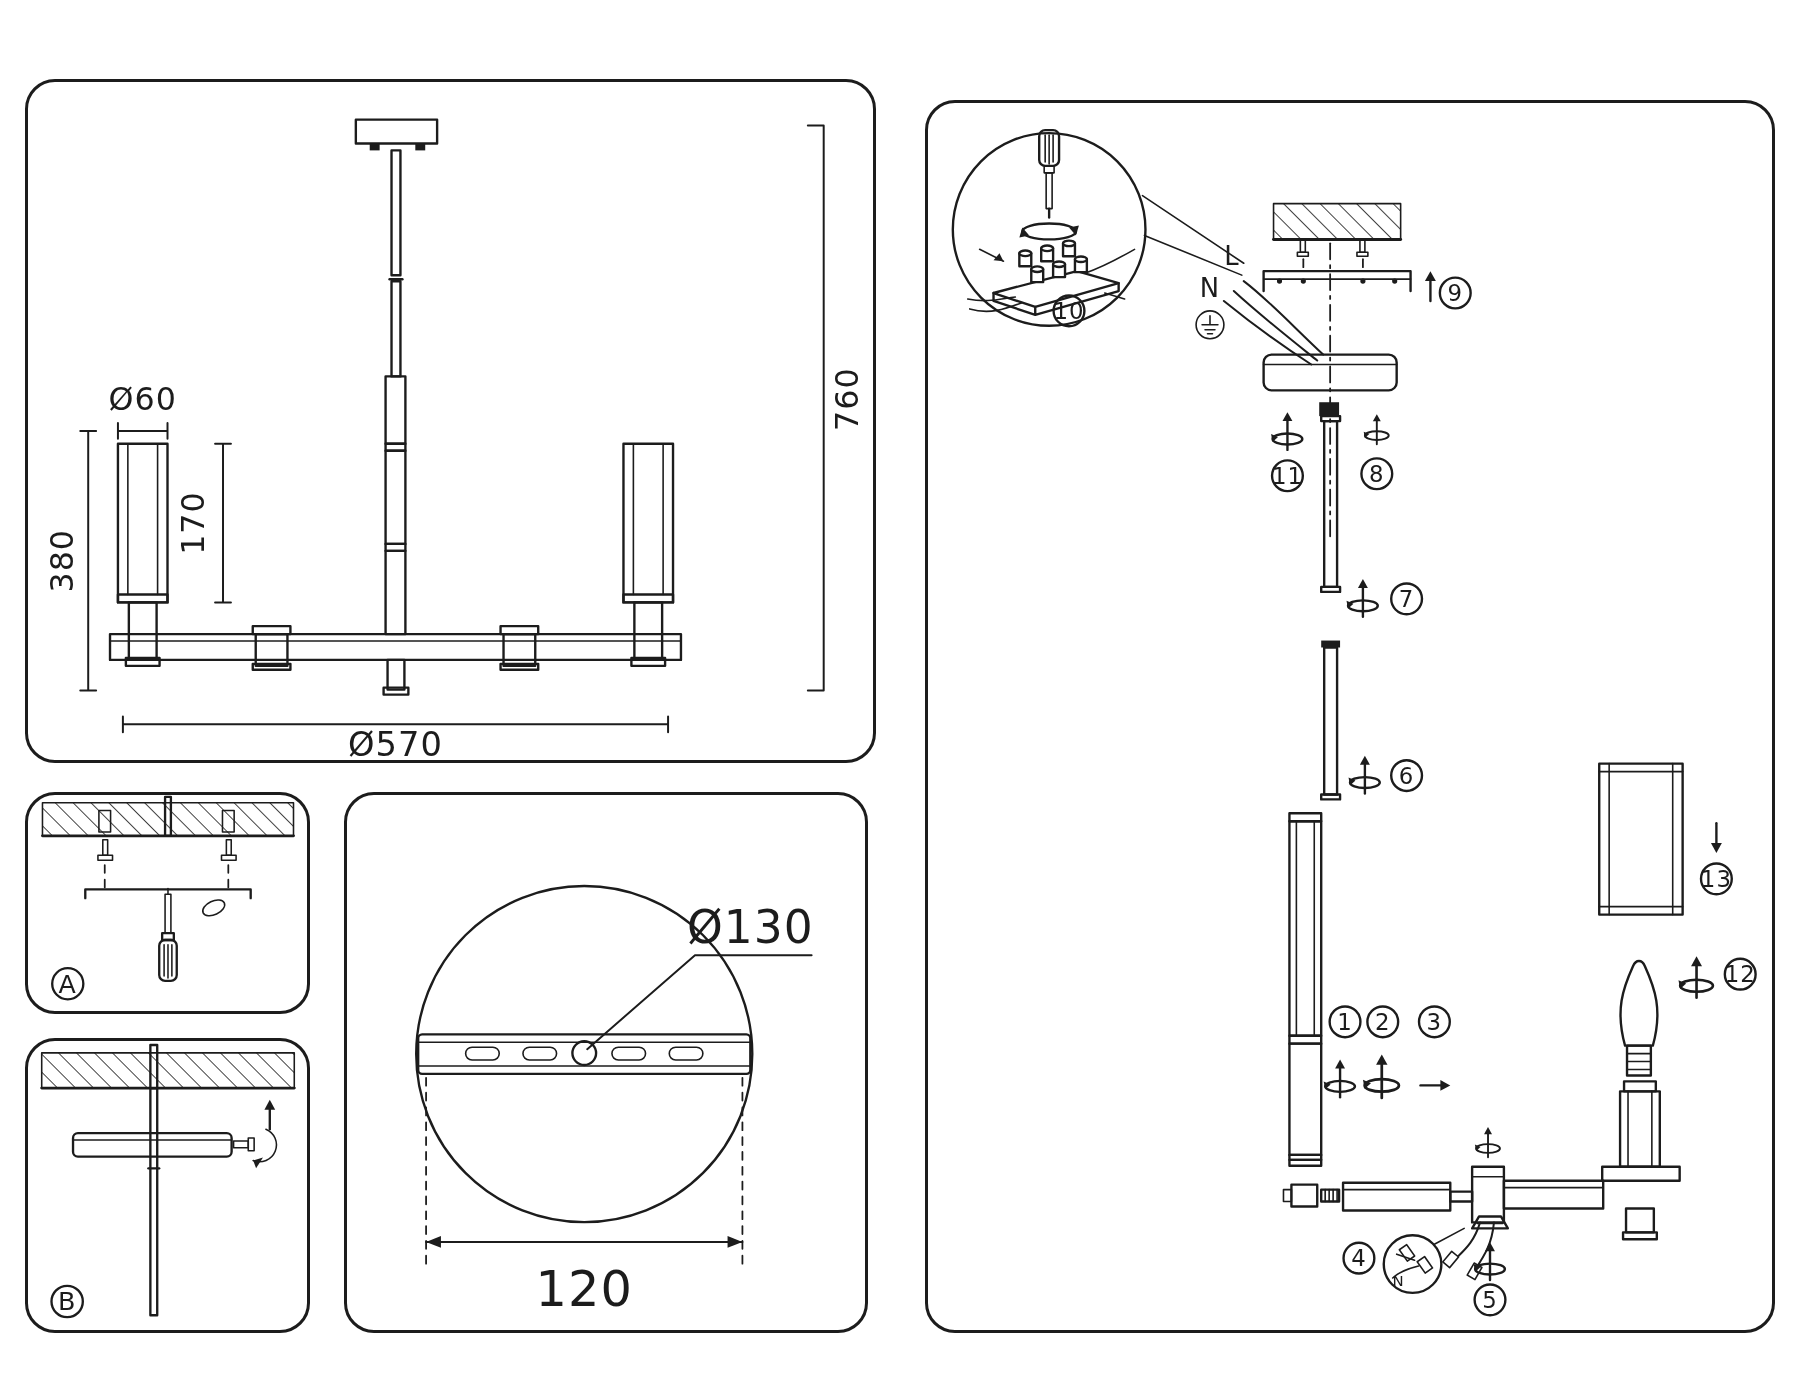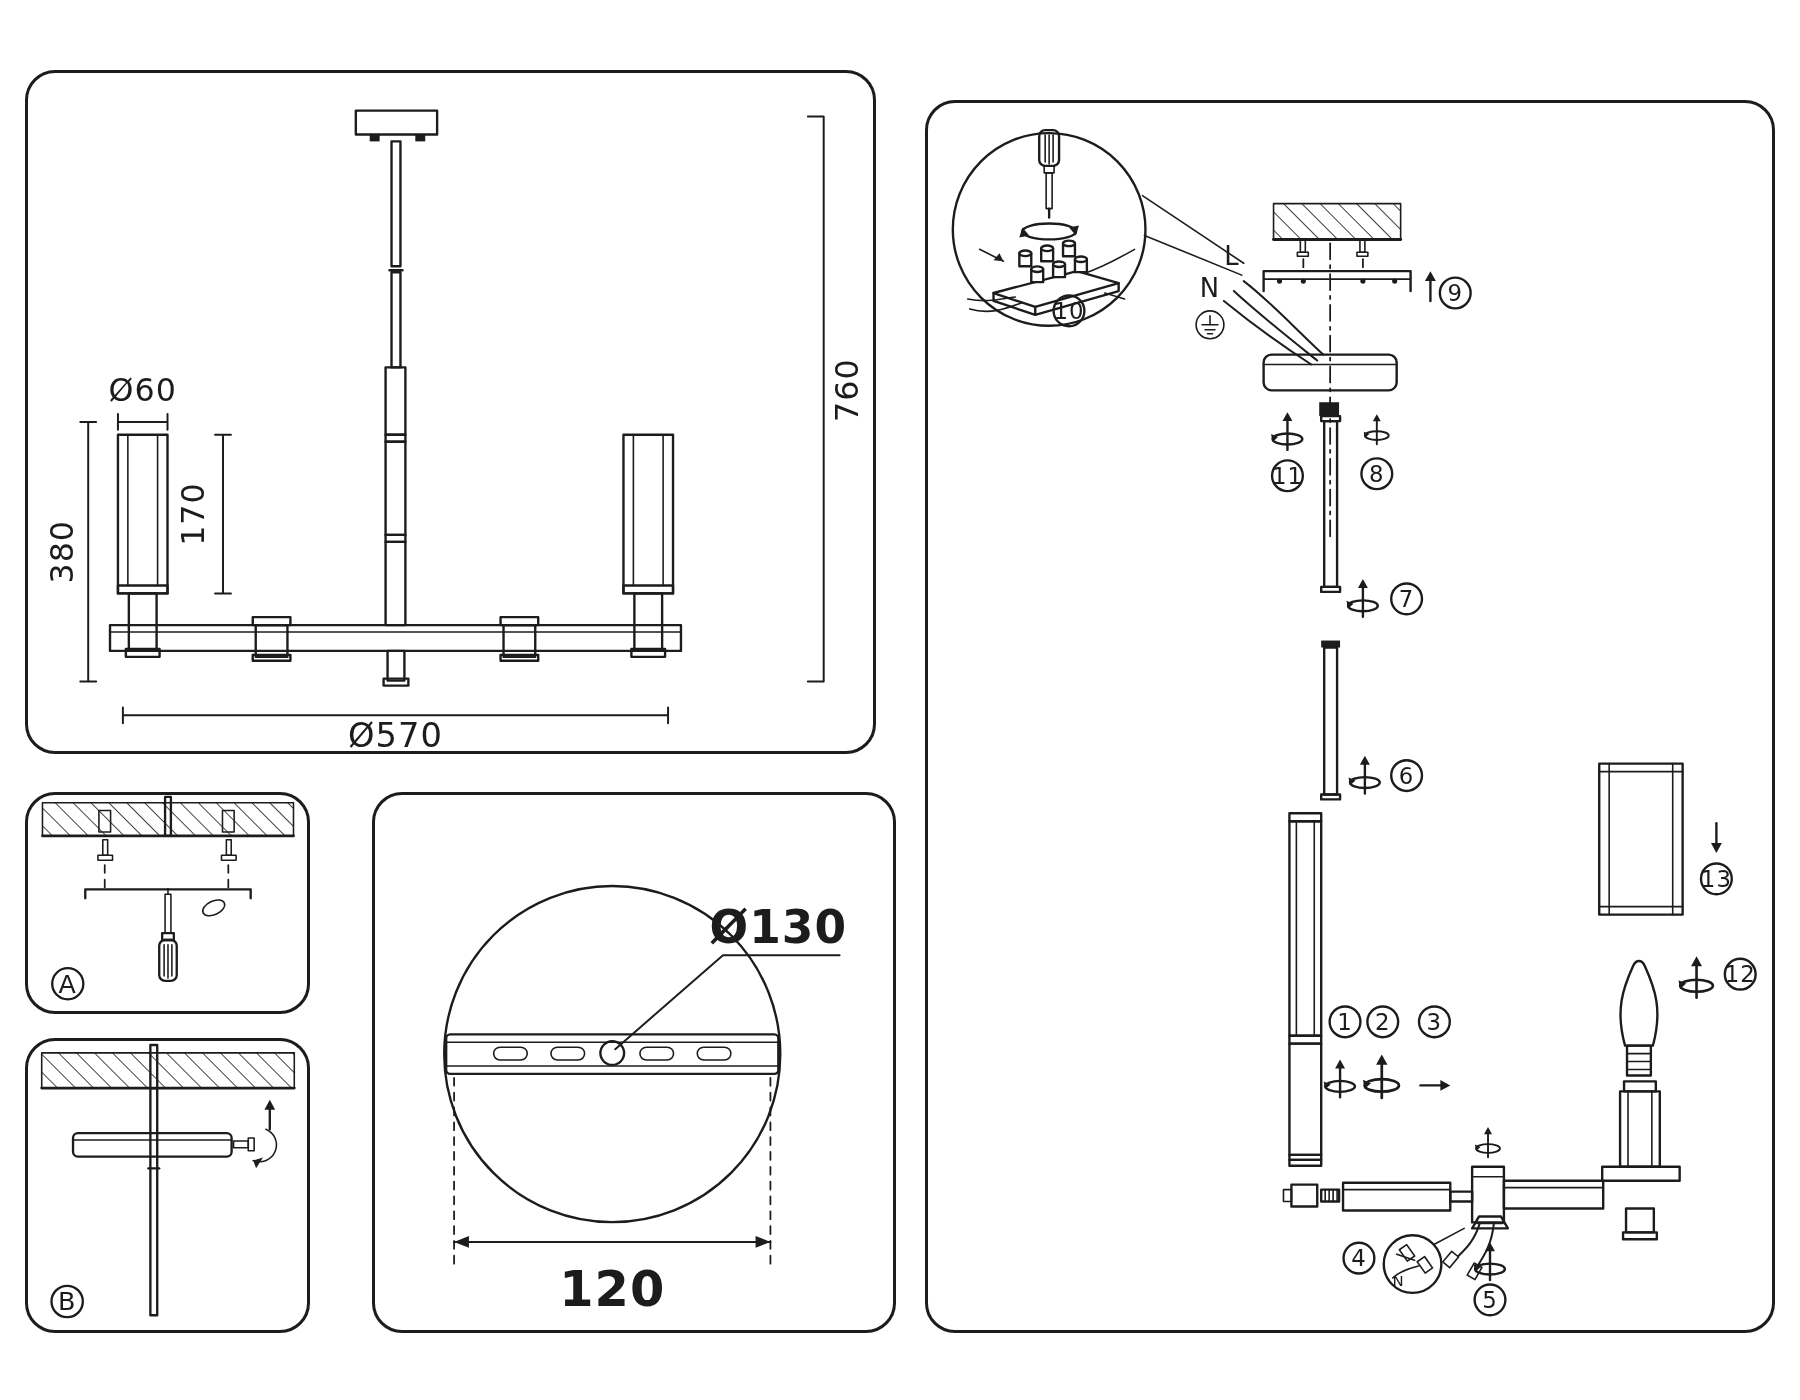--- a/index.html
+++ b/index.html
@@ -46,21 +46,21 @@
         </g>
       <g id="rot">
         <ellipse cx="0" cy="7" rx="15" ry="5.5"></ellipse>
         <line x1="0" y1="18" x2="0" y2="-13"></line>
         <path class="fb" d="M0,-20 L-5,-11 L5,-11 Z"></path>
         <path class="fb" d="M-15,10 L-9.5,5 L-16.5,2 Z"></path>
       </g>
     </defs>
   </svg>
 
-  <section class="panel" style="left:25px;top:70px;width:851px;height:684px;">
+  <section class="panel" style="left:25px;top:79px;width:851px;height:684px;">
     <svg viewBox="0 0 851 684">
       <g>
         <rect x="330" y="38" width="82" height="24"></rect>
         <rect class="fb" x="344" y="62" width="10" height="7"></rect>
         <rect class="fb" x="390" y="62" width="10" height="7"></rect>
       </g>
       <g>
         <rect x="366" y="69" width="9" height="126"></rect>
         <line x1="364" y1="199" x2="377" y2="199"></line>
         <rect x="366" y="201" width="9" height="96"></rect>
@@ -190,21 +190,21 @@
       <g>
         <use href="#arrow-up" transform="translate(247,90)"></use>
       </g>
       <g>
         <circle cx="40" cy="266" r="16"></circle>
         <text class="lbl" x="40" y="275">B</text>
       </g>
     </svg>
   </section>
 
-  <section class="panel" style="left:372px;top:792px;width:524px;height:541px;font-weight:bold;">
+  <section class="panel" style="left:344px;top:792px;width:524px;height:541px;">
     <svg viewBox="0 0 524 541">
       <g>
         <circle cx="240" cy="262" r="170"></circle>
       </g>
       <g>
         <rect x="72" y="242" width="336" height="40" rx="4"></rect>
         <line class="t" x1="72" y1="250" x2="408" y2="250"></line>
         <line class="t" x1="72" y1="274" x2="408" y2="274"></line>
         <rect class="t" x="120" y="255" width="34" height="13" rx="6.5"></rect>
         <rect class="t" x="178" y="255" width="34" height="13" rx="6.5"></rect>

